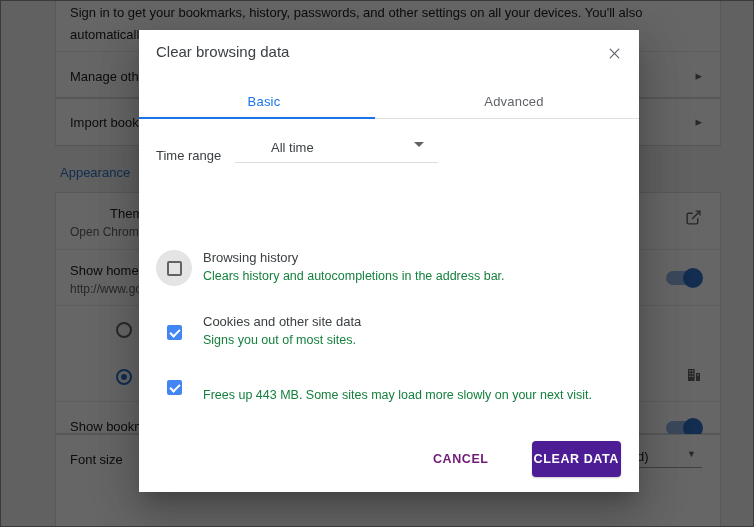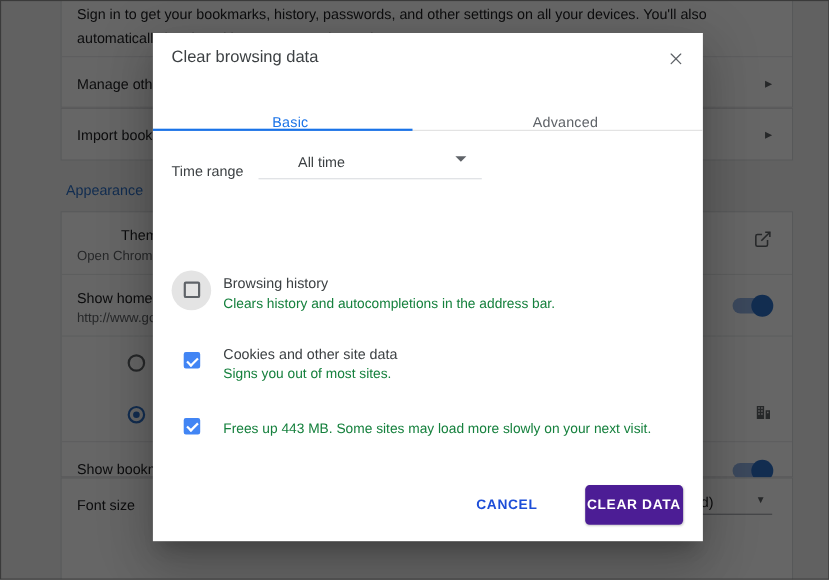--- a/index.html
+++ b/index.html
@@ -194,21 +194,21 @@
   .dlg-tabs {
     position: relative;
     height: 38px;
     flex: none;
     display: flex;
     border-bottom: 1px solid #e0e0e0;
   }
   .tab {
     flex: 1;
     display: flex;
-    align-items: flex-end;
+    align-items: center;
     justify-content: center;
     padding-top: 4px;
     font-size: 13px;
     letter-spacing: .2px;
     color: #5f6368;
     cursor: pointer;
     position: relative;
   }
   .tab.active { color: #1a73e8; font-weight: 500; }
   .tab-indicator {
@@ -263,21 +263,21 @@
 
   .opt-list {
     position: absolute;
     left: 0;
     top: 128px;
     width: 100%;
   }
   .opt {
     position: relative;
     display: flex;
-    align-items: center;
+    align-items: flex-end;
     padding: 0 20px 0 17px;
     margin-bottom: 25px;
     cursor: pointer;
   }
   .opt-cbwrap {
     position: relative;
     flex: none;
     width: 36px;
     height: 36px;
     display: flex;
@@ -339,21 +339,21 @@
     height: 66px;
     display: flex;
     align-items: center;
     justify-content: flex-end;
     padding-right: 18px;
   }
   .btn-text {
     font-size: 12.5px;
     font-weight: bold;
     letter-spacing: .6px;
-    color: #1d4ed8;
+    color: #701a75;
     background: transparent;
     border: none;
     padding: 9px 10px;
     cursor: pointer;
     font-family: inherit;
   }
   .btn-primary {
     margin-left: 33px;
     font-size: 12.5px;
     font-weight: bold;

